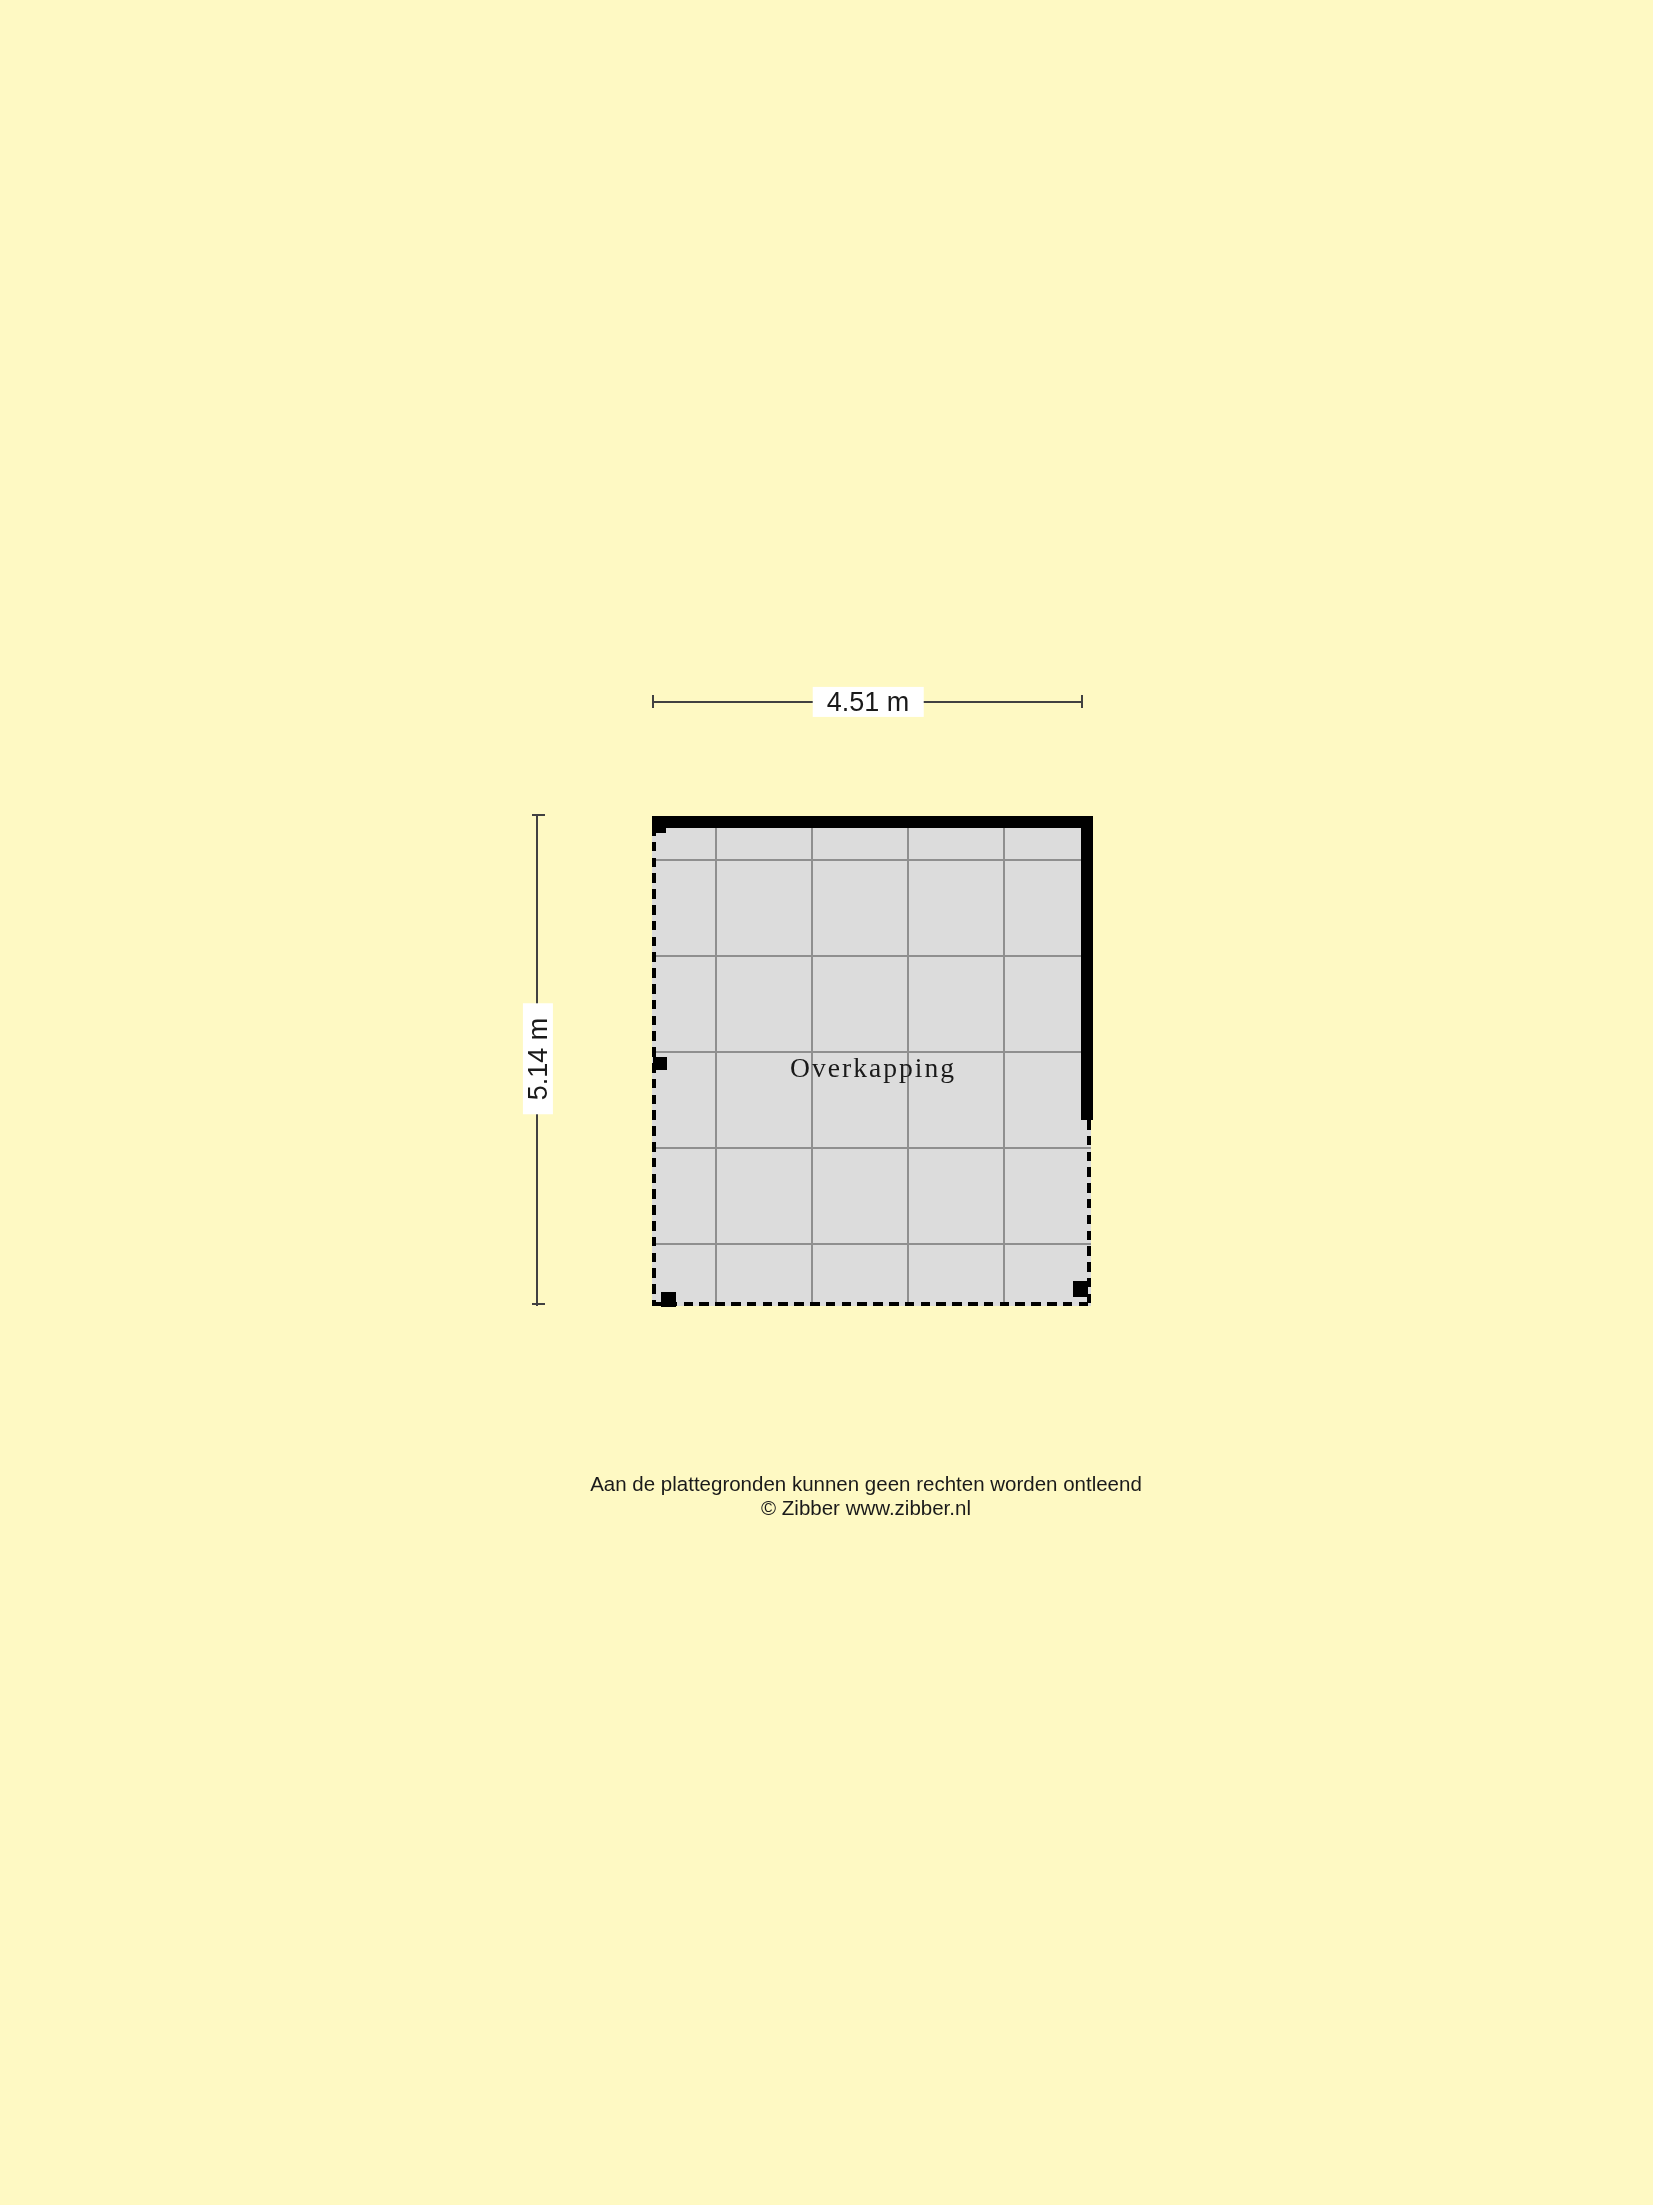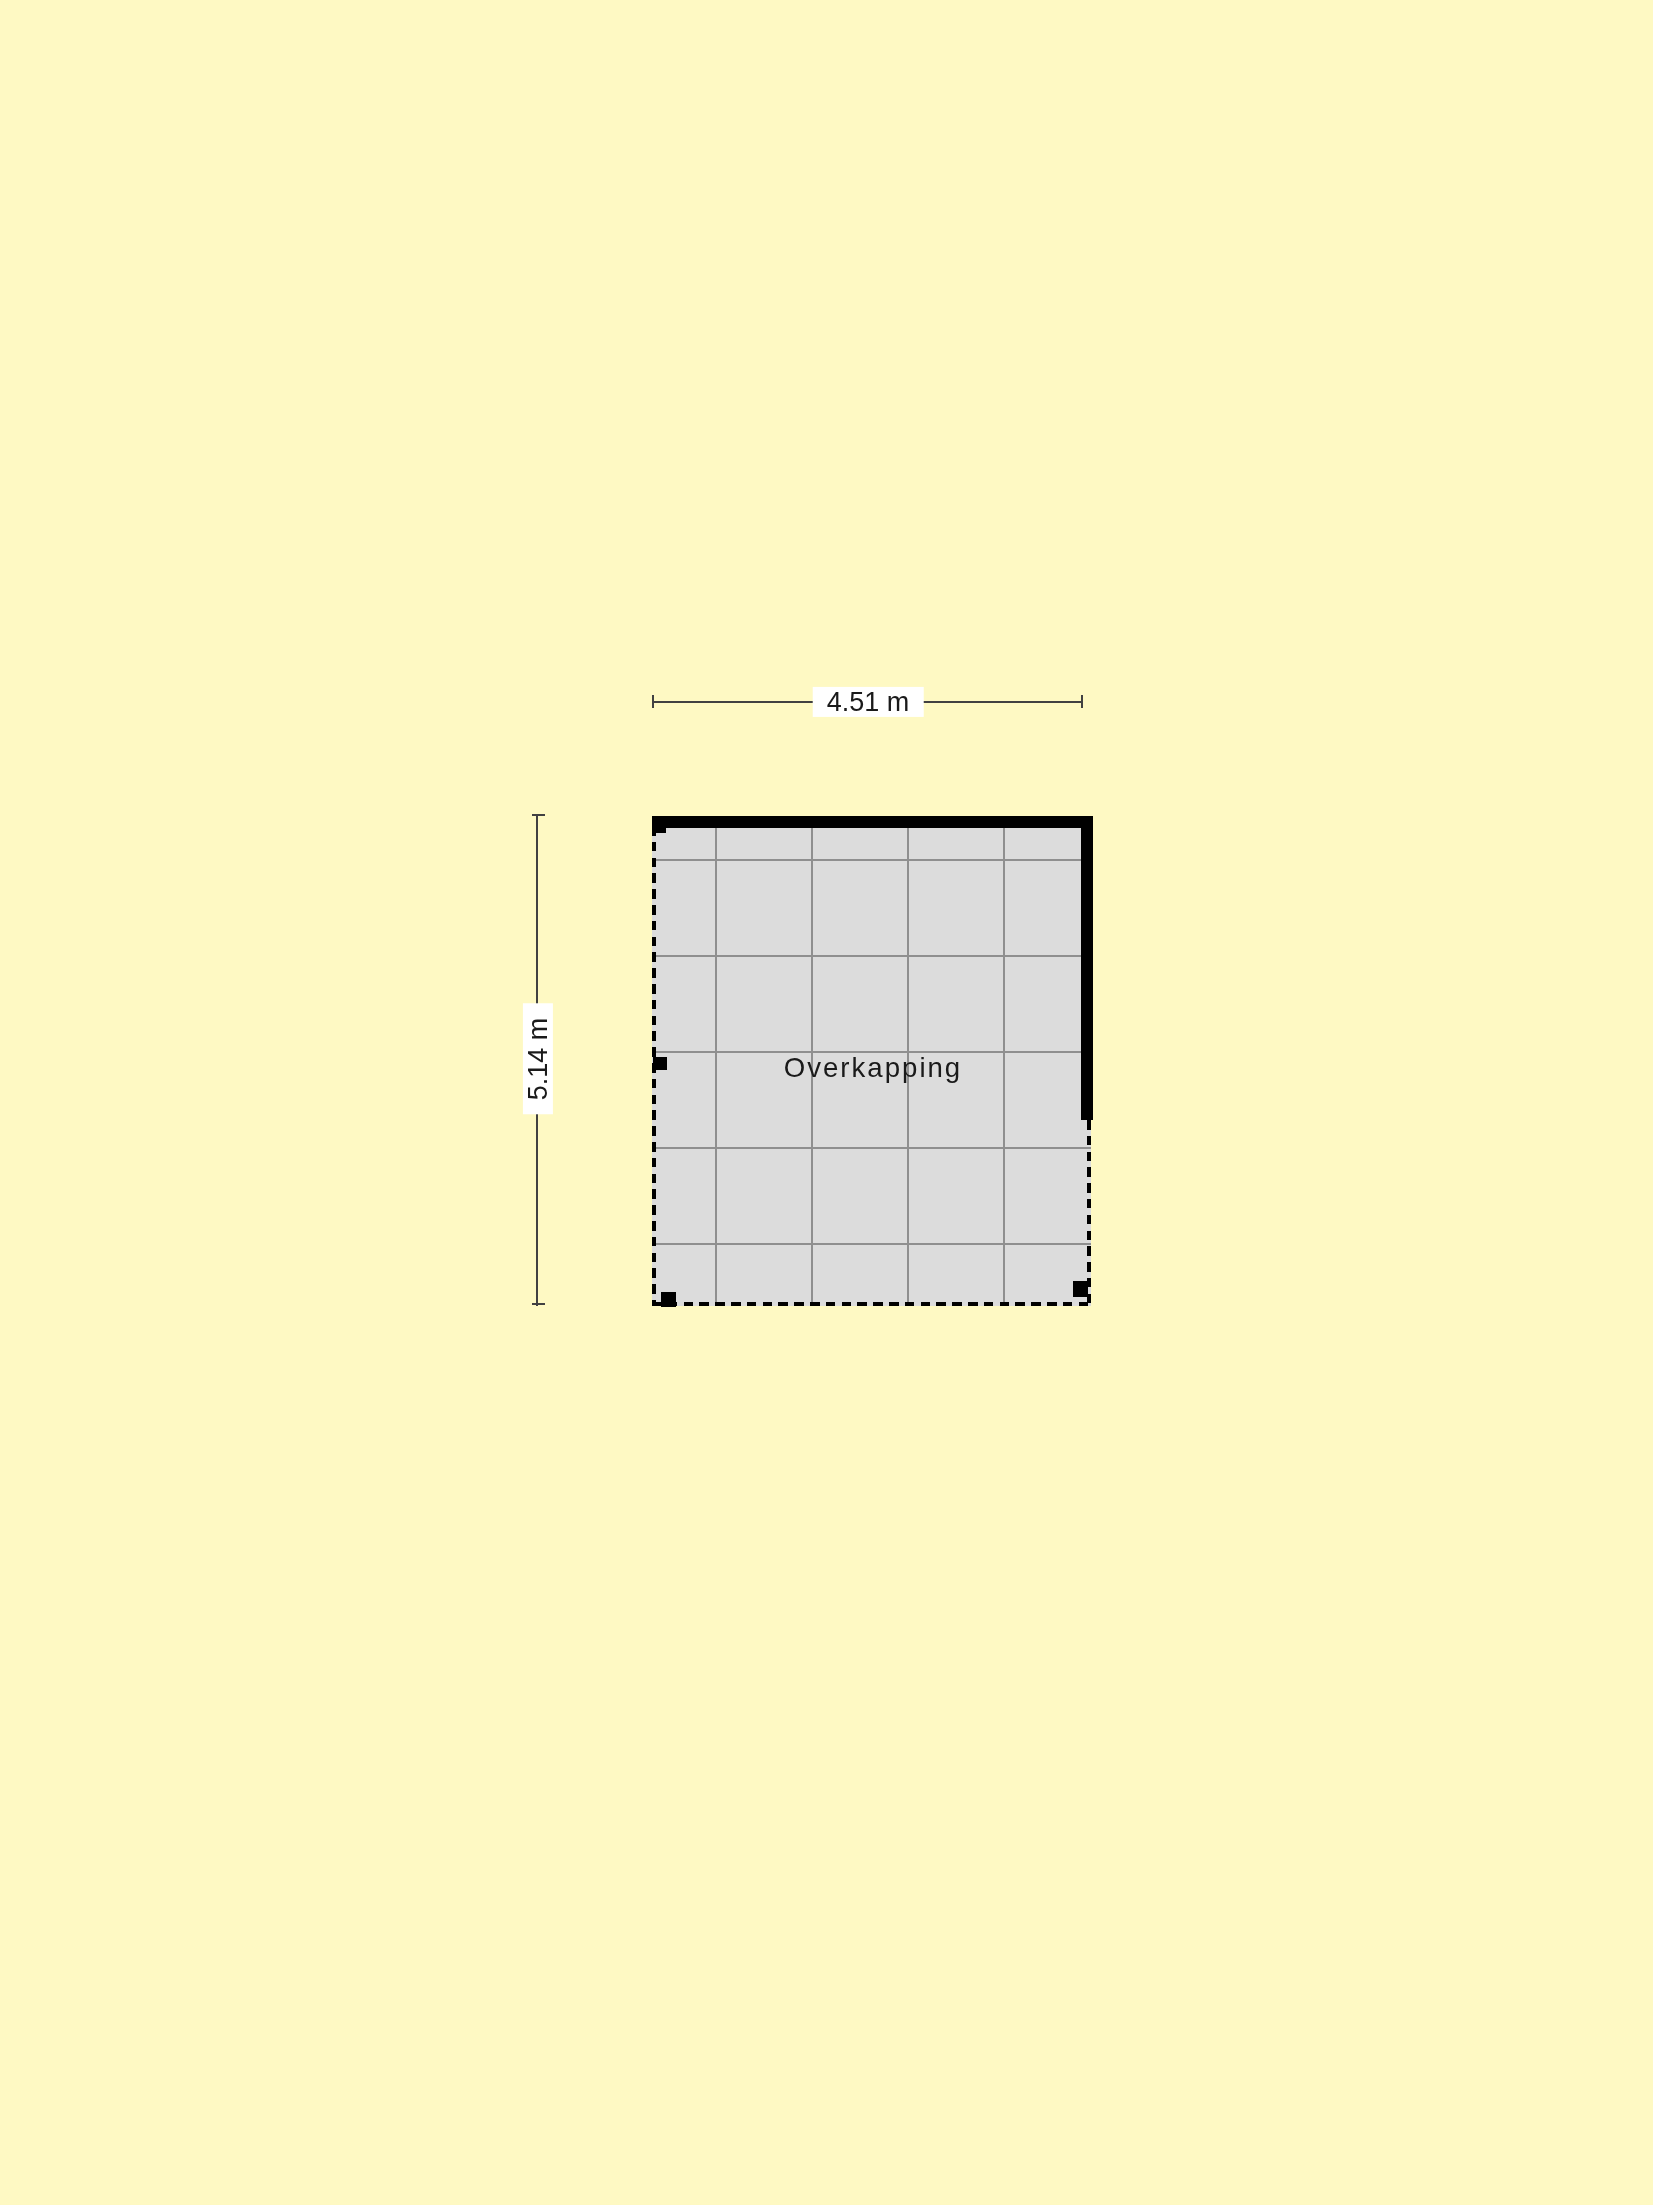--- a/index.html
+++ b/index.html
@@ -68,21 +68,21 @@
   .dim-v-tick.bottom { top: 1303px; }
   .dim-label.depth {
     left: 538px; top: 1059px;
     transform: translate(-50%, -50%) rotate(-90deg);
   }
 
   
   .plan {
     position: absolute;
     left: 652px; top: 816px;
-    width: 441px; height: 490px;
+    width: 441px; height: 490px; font-family: Liberation Serif, serif;
   }
   .floor {
     position: absolute;
     left: 0; top: 11.8px;
     width: 439px; height: 478px;
     background-color: var(--floor-fill);
     background-image:
       linear-gradient(to right, var(--grid-line) 0 1.6px, transparent 1.6px),
       linear-gradient(to bottom, var(--grid-line) 0 1.6px, transparent 1.6px);
     background-size: 96px 96px;
@@ -161,15 +161,19 @@
     <div class="dashed dashed-left"></div>
     <div class="dashed dashed-bottom"></div>
     <div class="dashed dashed-right"></div>
     <div class="post post-tl"></div>
     <div class="post post-ml"></div>
     <div class="post post-bl"></div>
     <div class="post post-br"></div>
     <span class="room-label">Overkapping</span>
   </div>
 
+  <div class="footer">
+    <div>Aan de plattegronden kunnen geen rechten worden ontleend</div>
+    <div>© Zibber www.zibber.nl</div>
+  </div>
 
 </div>
 
 
 </body></html>

